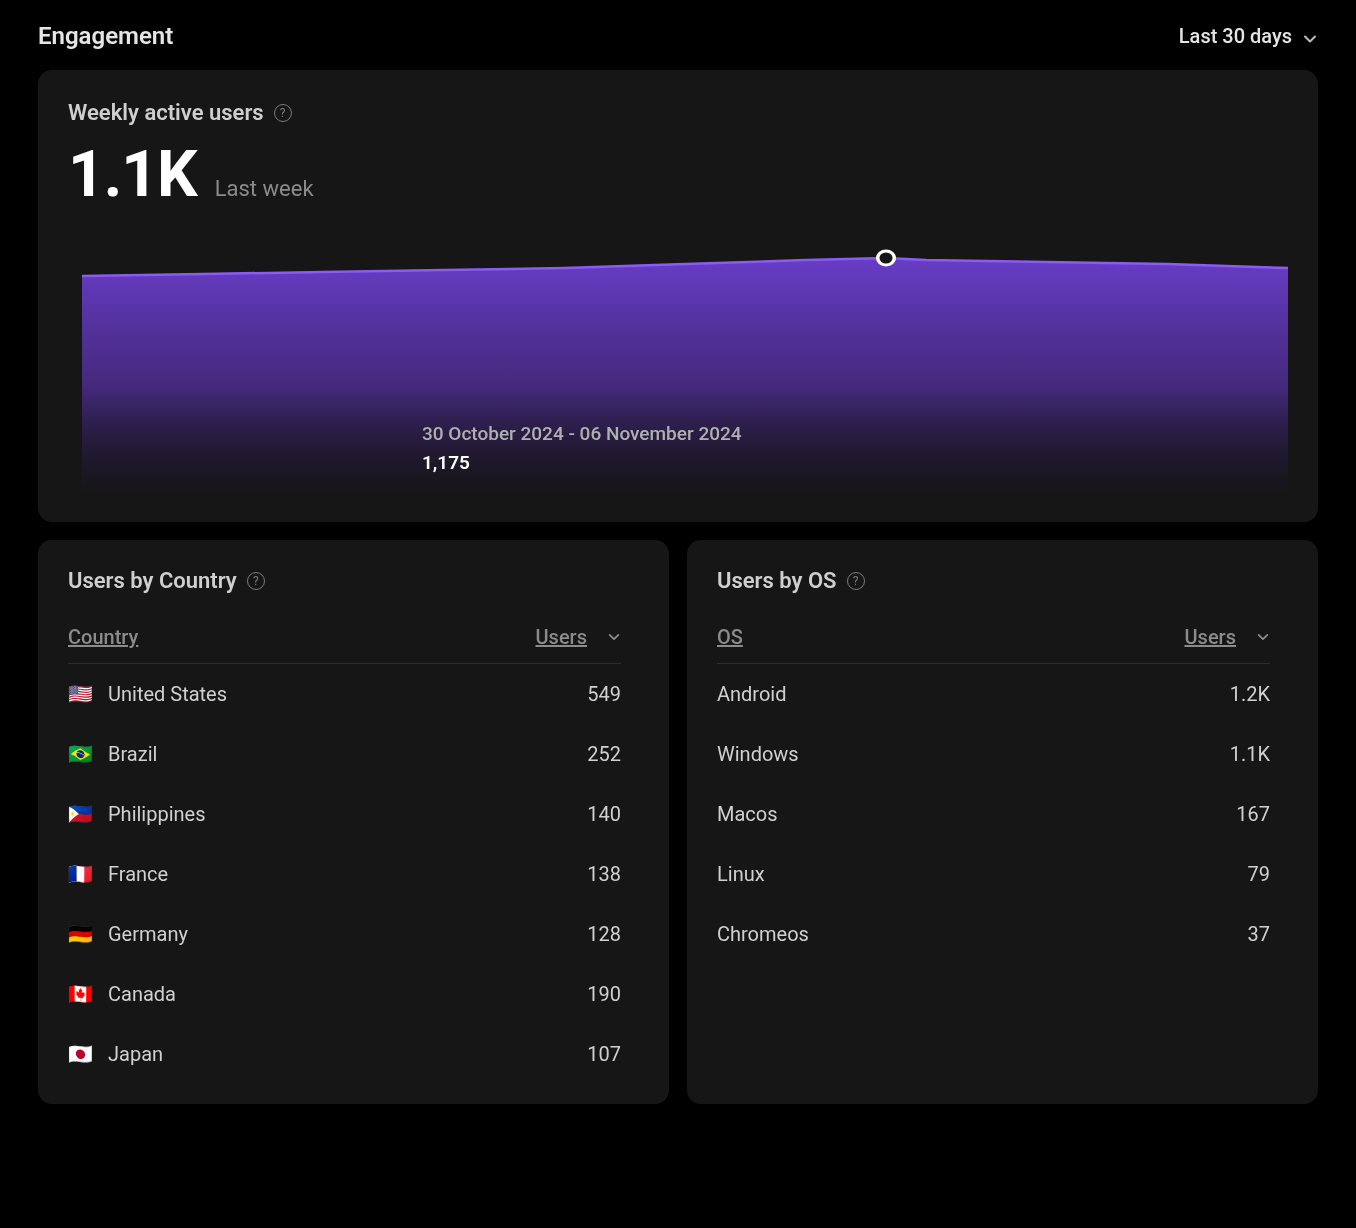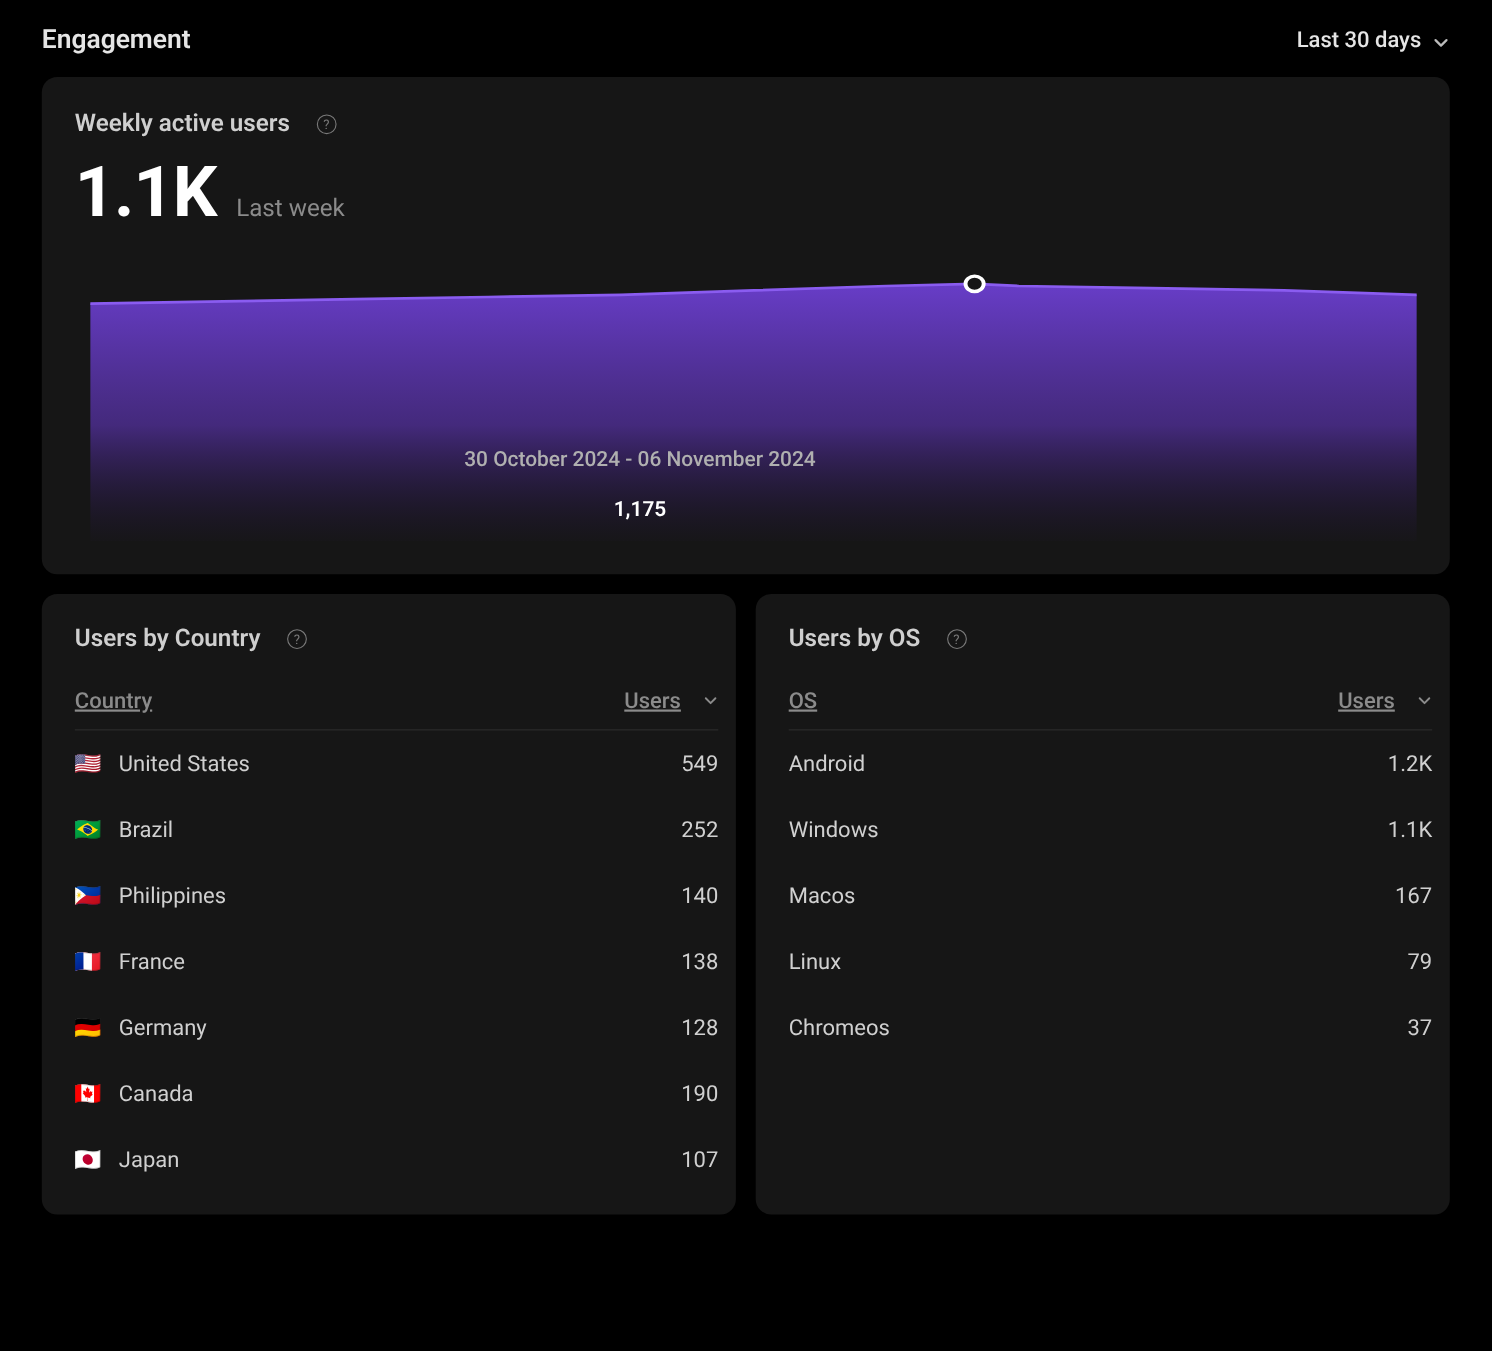--- a/index.html
+++ b/index.html
@@ -42,21 +42,21 @@
     border-radius: 14px;
     padding: 28px 30px;
   }
   .wau-card {
     margin-bottom: 18px;
     padding: 30px 30px 20px 30px;
   }
   .card-title-row {
     display: flex;
     align-items: center;
-    gap: 24px;
+    gap: 10px;
   }
   .card-title {
     font-size: 22px;
     font-weight: 600;
     color: #cfcfcf;
   }
   .help-icon {
     width: 18px; height: 18px;
     border: 1.5px solid #7a7a7a;
     border-radius: 50%;
@@ -99,35 +99,34 @@
   .chart-tooltip {
     position: absolute;
     left: 340px;
     bottom: 18px;
     pointer-events: none;
   }
   .tooltip-date {
     font-size: 19px;
     color: #b0b0b0;
     font-weight: 500;
-    margin-bottom: 22px;
+    margin-bottom: 6px;
   }
   .tooltip-value {
     font-size: 19px;
     color: #fff;
     font-weight: 600;
-    text-align: center;
   }
   .grid2 {
     display: grid;
     grid-template-columns: 1fr 1fr;
     gap: 18px;
   }
   .table-card {
-    padding: 28px 16px 20px 30px;
+    padding: 28px 48px 20px 30px;
   }
   .table-header-row {
     display: flex;
     justify-content: space-between;
     align-items: center;
     padding: 14px 0;
     border-bottom: 1px solid #2d2d2d;
     margin-top: 18px;
   }
   .th {

